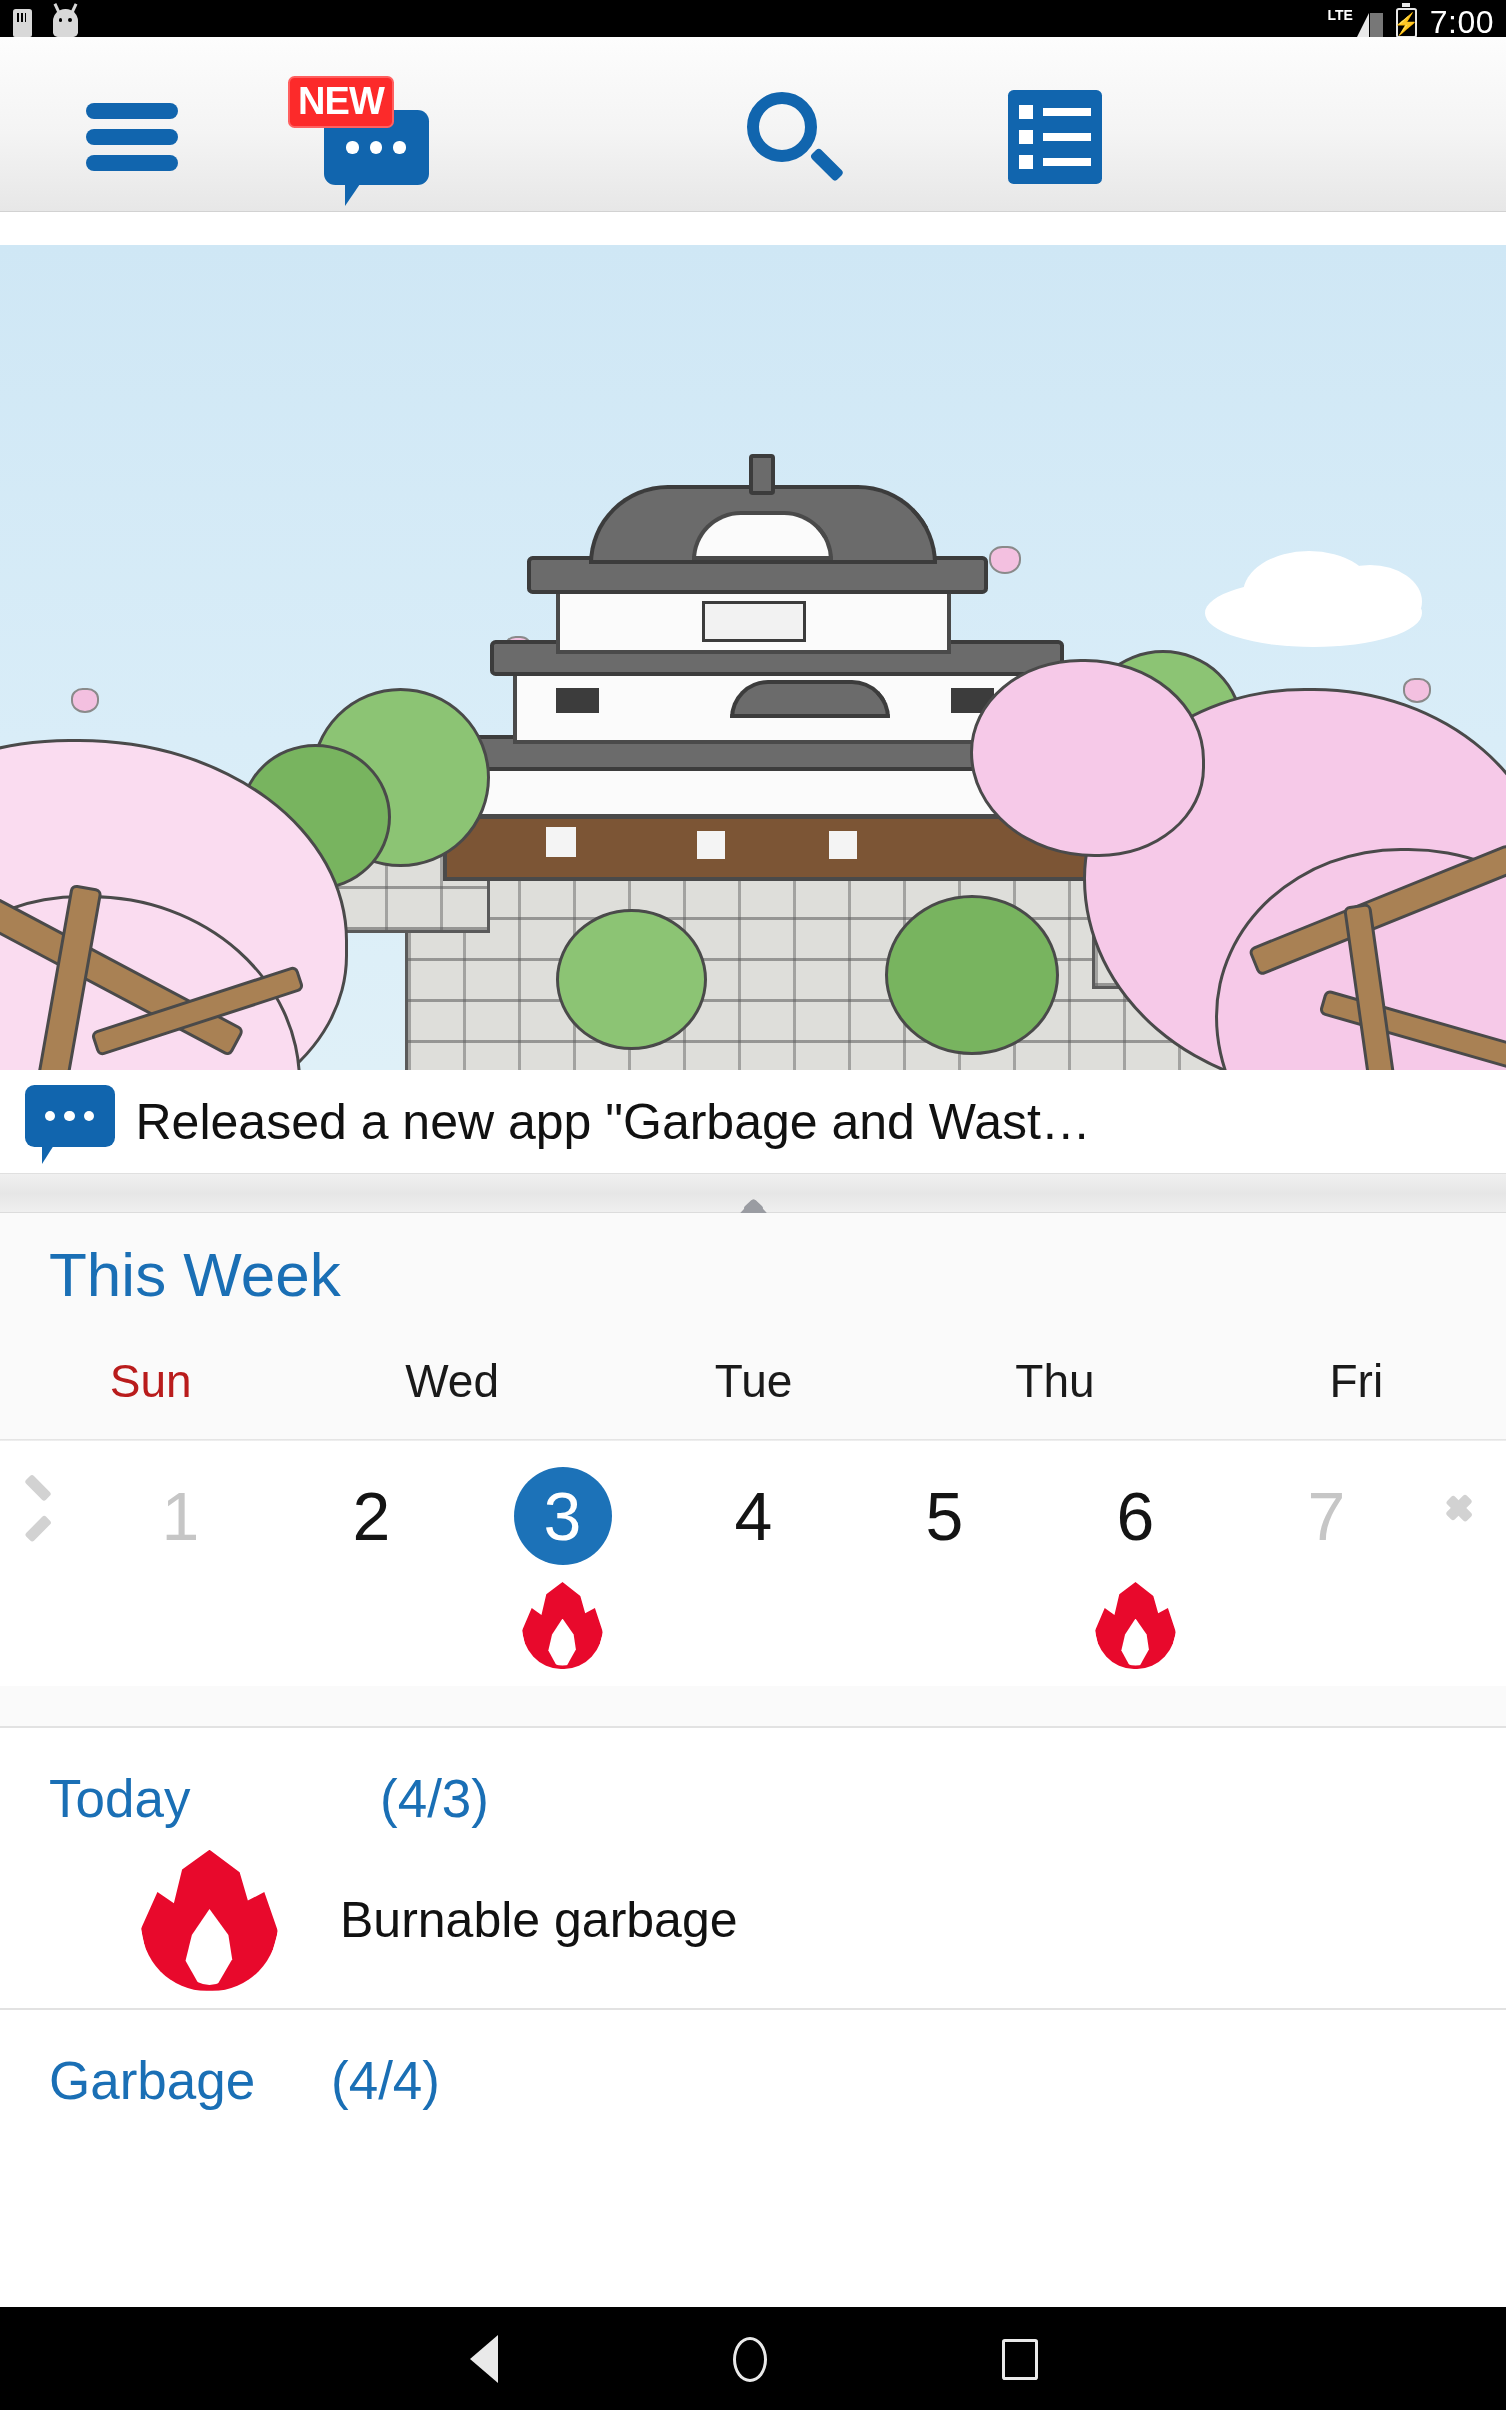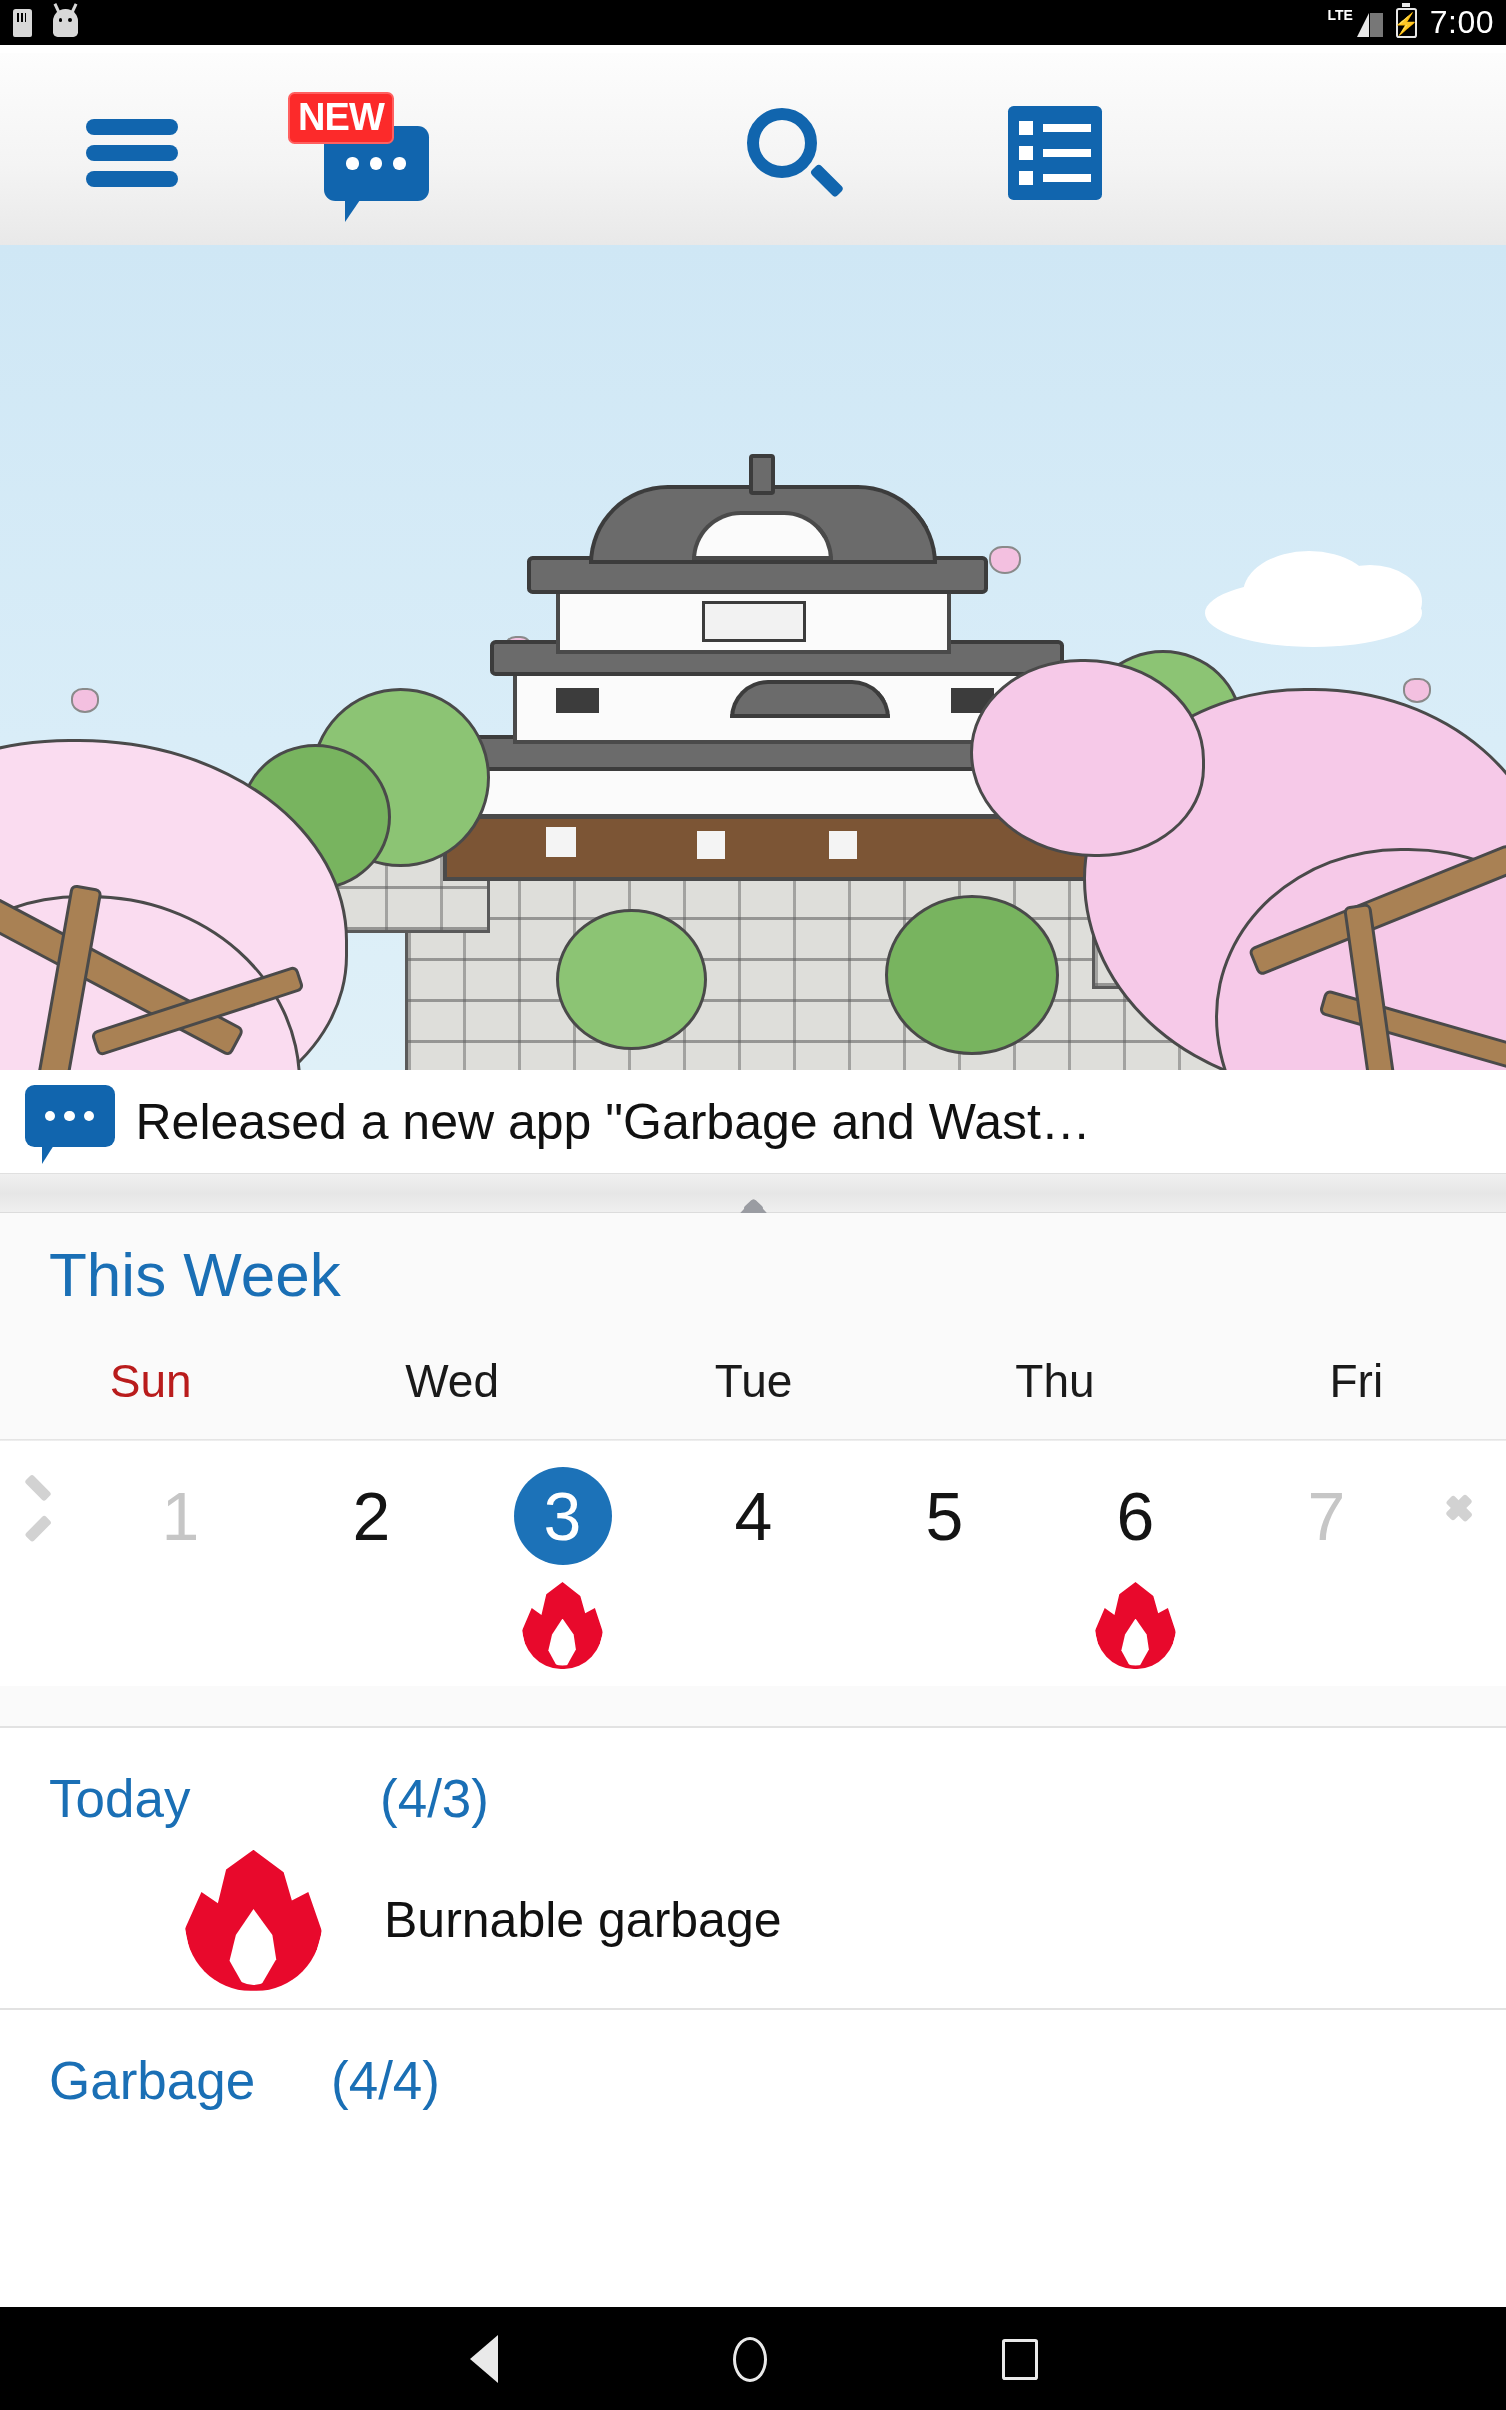--- a/index.html
+++ b/index.html
@@ -29,21 +29,21 @@
   .sig { width:28px; height:26px; position:relative; }
   .sig .s1 { position:absolute; right:14px; bottom:0; width:0; height:0;
     border-left:12.2px solid transparent; border-bottom:24.5px solid #e8e8e8; }
   .sig .s2 { position:absolute; right:0; bottom:0; width:13px; height:24.5px; background:#777; }
   .batt { width:21px; height:30px; border:2.8px solid #e8e8e8; border-radius:2.8px; position:relative; }
   .batt::before { content:""; position:absolute; top:-6.6px; left:4.7px; width:7.5px; height:3.8px; background:#e8e8e8; }
   .batt .bolt { position:absolute; left:50%; top:50%; transform:translate(-50%,-50%);
     color:#e8e8e8; font-size:21px; line-height:1; }
 
   
-  .toolbar { position:absolute; top:53px; left:0; width:1507px; height:204px;
+  .toolbar { position:absolute; top:37px; left:0; width:1507px; height:175px;
     background:linear-gradient(180deg,#fdfdfd 0%,#f4f4f4 55%,#e7e7e7 100%);
     border-bottom:0.9px solid #d2d2d2; }
   .tb-btn { position:absolute; top:0; height:200px; display:flex; align-items:center; justify-content:center; }
   .tb-menu { left:56px; width:151px; }
   .tb-msg  { left:264px; width:188px; }
   .tb-search { right:621px; width:188px; }
   .tb-list { right:358px; width:188px; }
 
   .hamburger { width:92px; height:68px; display:flex; flex-direction:column; justify-content:space-between; }
   .hamburger span { display:block; height:16px; border-radius:8.5px; background:#1165ae; }
@@ -147,21 +147,21 @@
       polygon(50% 0%, 72% 16%, 78% 36%, 90% 30%, 100% 58%, 92% 86%, 66% 100%, 32% 100%, 6% 84%, 0% 56%, 12% 30%, 24% 38%, 30% 14%); }
   .flame .inner { position:absolute; left:27%; bottom:4%; width:46%; height:54%;
     background:#fff; border-radius:50% 50% 50% 50%; clip-path:
       polygon(50% 0%, 80% 34%, 86% 66%, 62% 100%, 34% 100%, 12% 68%, 22% 34%); }
 
   
   .sched { position:absolute; top:1726px; left:0; width:1507px; height:565px; background:#fff; }
   .sec-hd { display:flex; align-items:baseline; padding:40px 0 0 49px; }
   .sec-hd .lbl { font-size:53px; color:#1a6fb5; width:331px; }
   .sec-hd .dt  { font-size:53px; color:#1a6fb5; }
-  .sched-row { display:flex; align-items:center; padding:3.8px 0 0 141px; height:179px;margin-left:44px; }
+  .sched-row { display:flex; align-items:center; padding:3.8px 0 0 141px; height:179px; }
   .sched-row .flamebox { width:137px; height:141px; position:relative; flex:0 0 137px; }
   .sched-row .txt { font-size:50px; color:#111; margin-left:62px; }
   .hr { height:1.9px; background:#e2e2e2; margin:0; }
 
   
   .navbar { position:absolute; left:0; bottom:0; width:1507px; height:104px; background:#000;
     display:flex; align-items:center; justify-content:center; gap:235px; }
   .nav-back { width:0; height:0; border-top:24.5px solid transparent; border-bottom:24.5px solid transparent;
     border-right:28px solid #e9e9e9; }
   .nav-home { width:34px; height:45px; border:3.8px solid #e9e9e9; border-radius:50%; }

